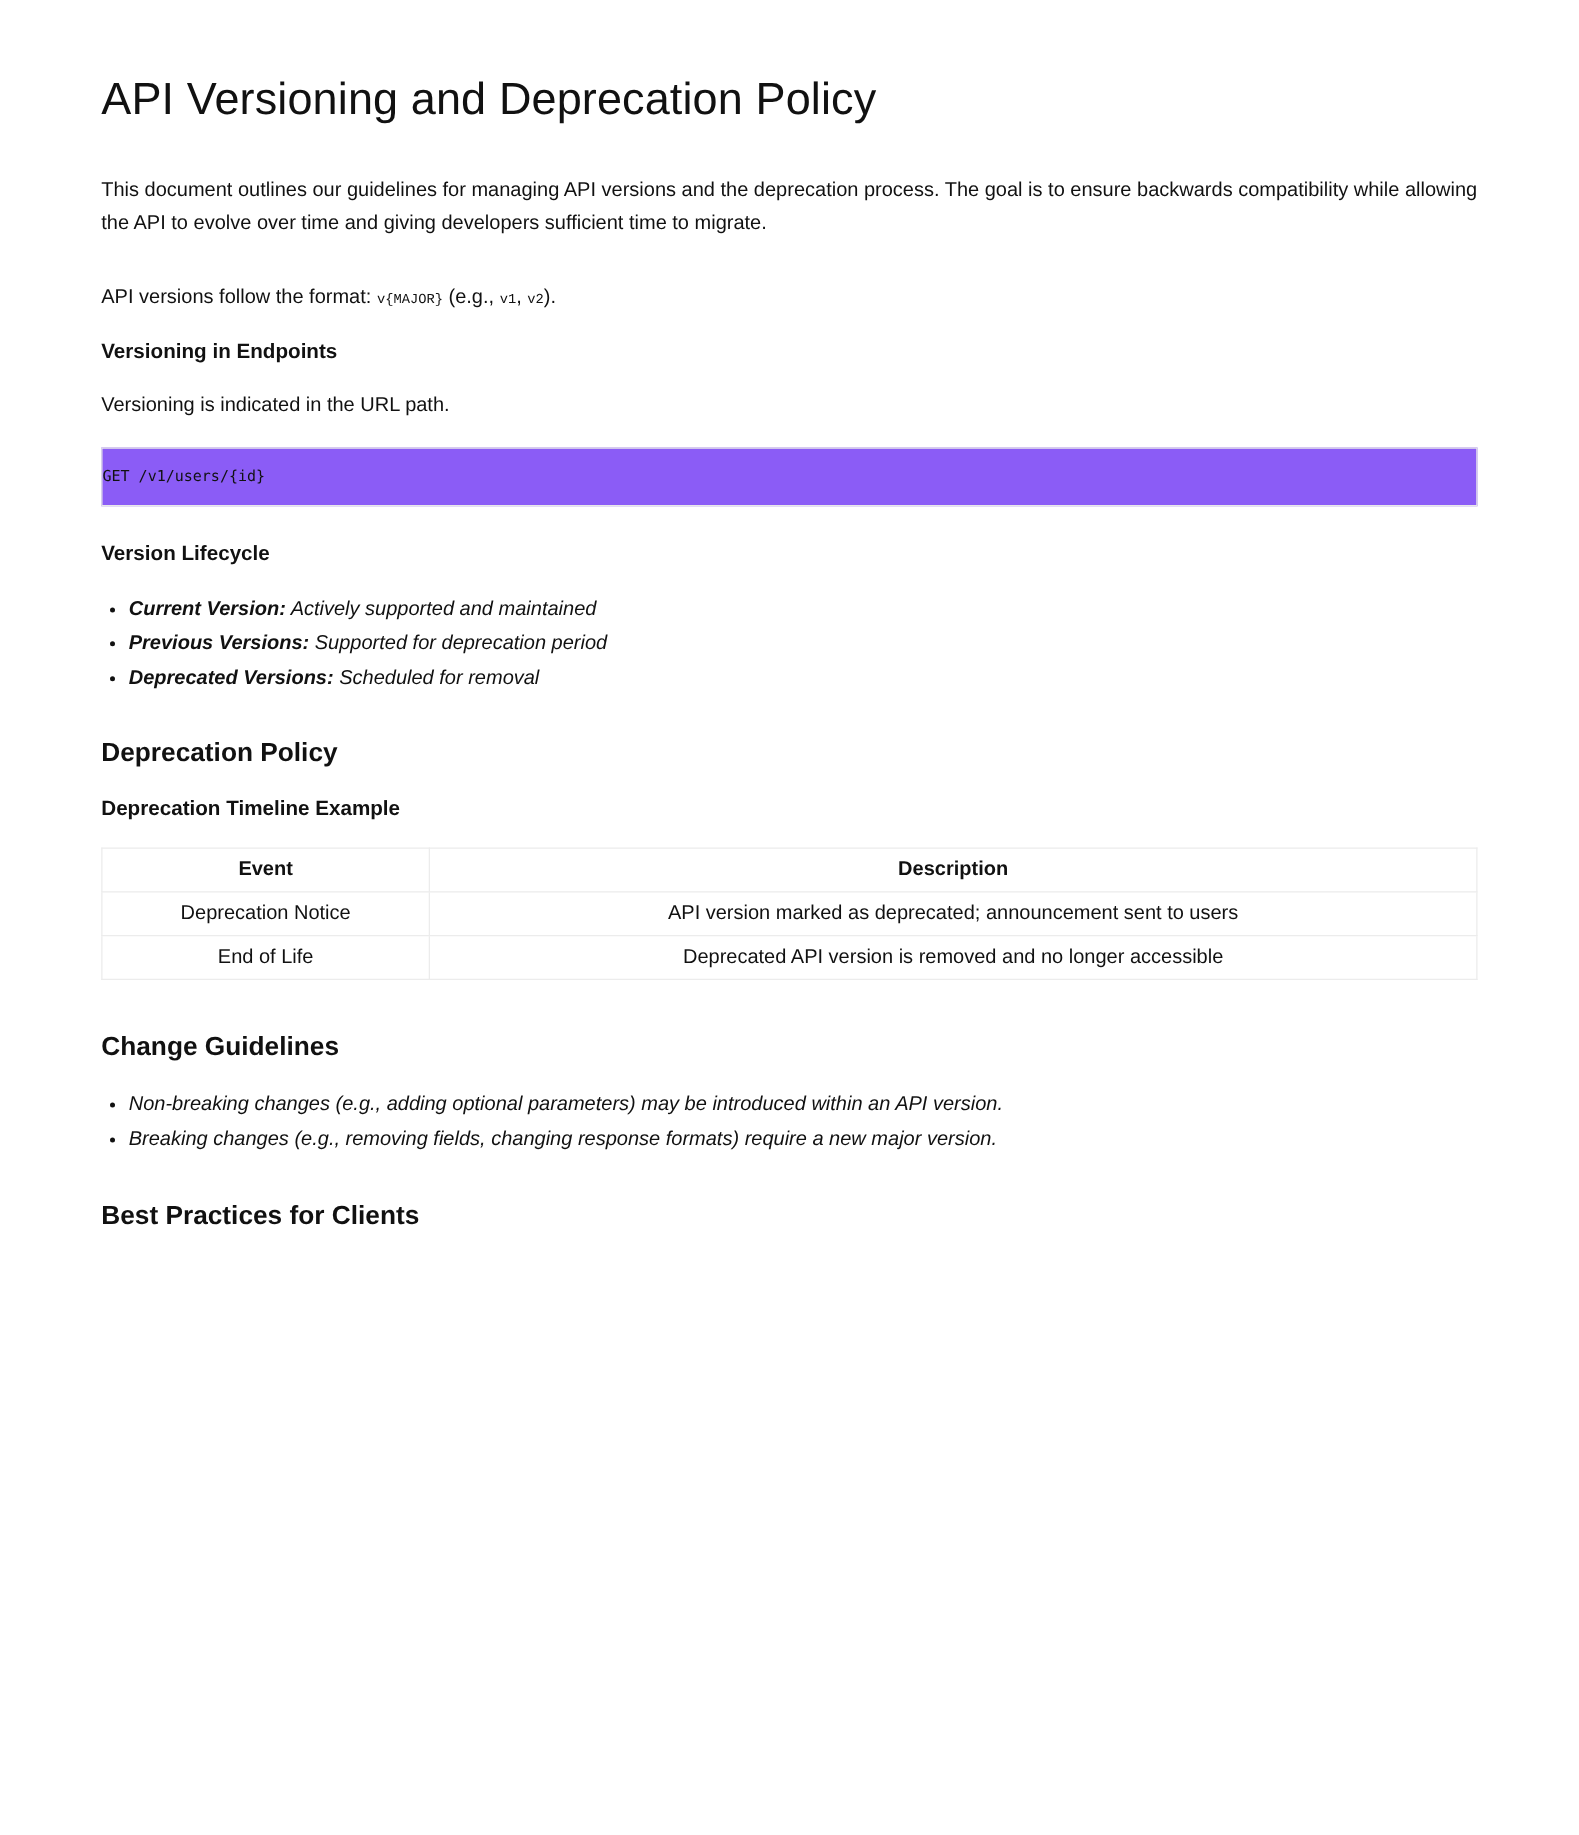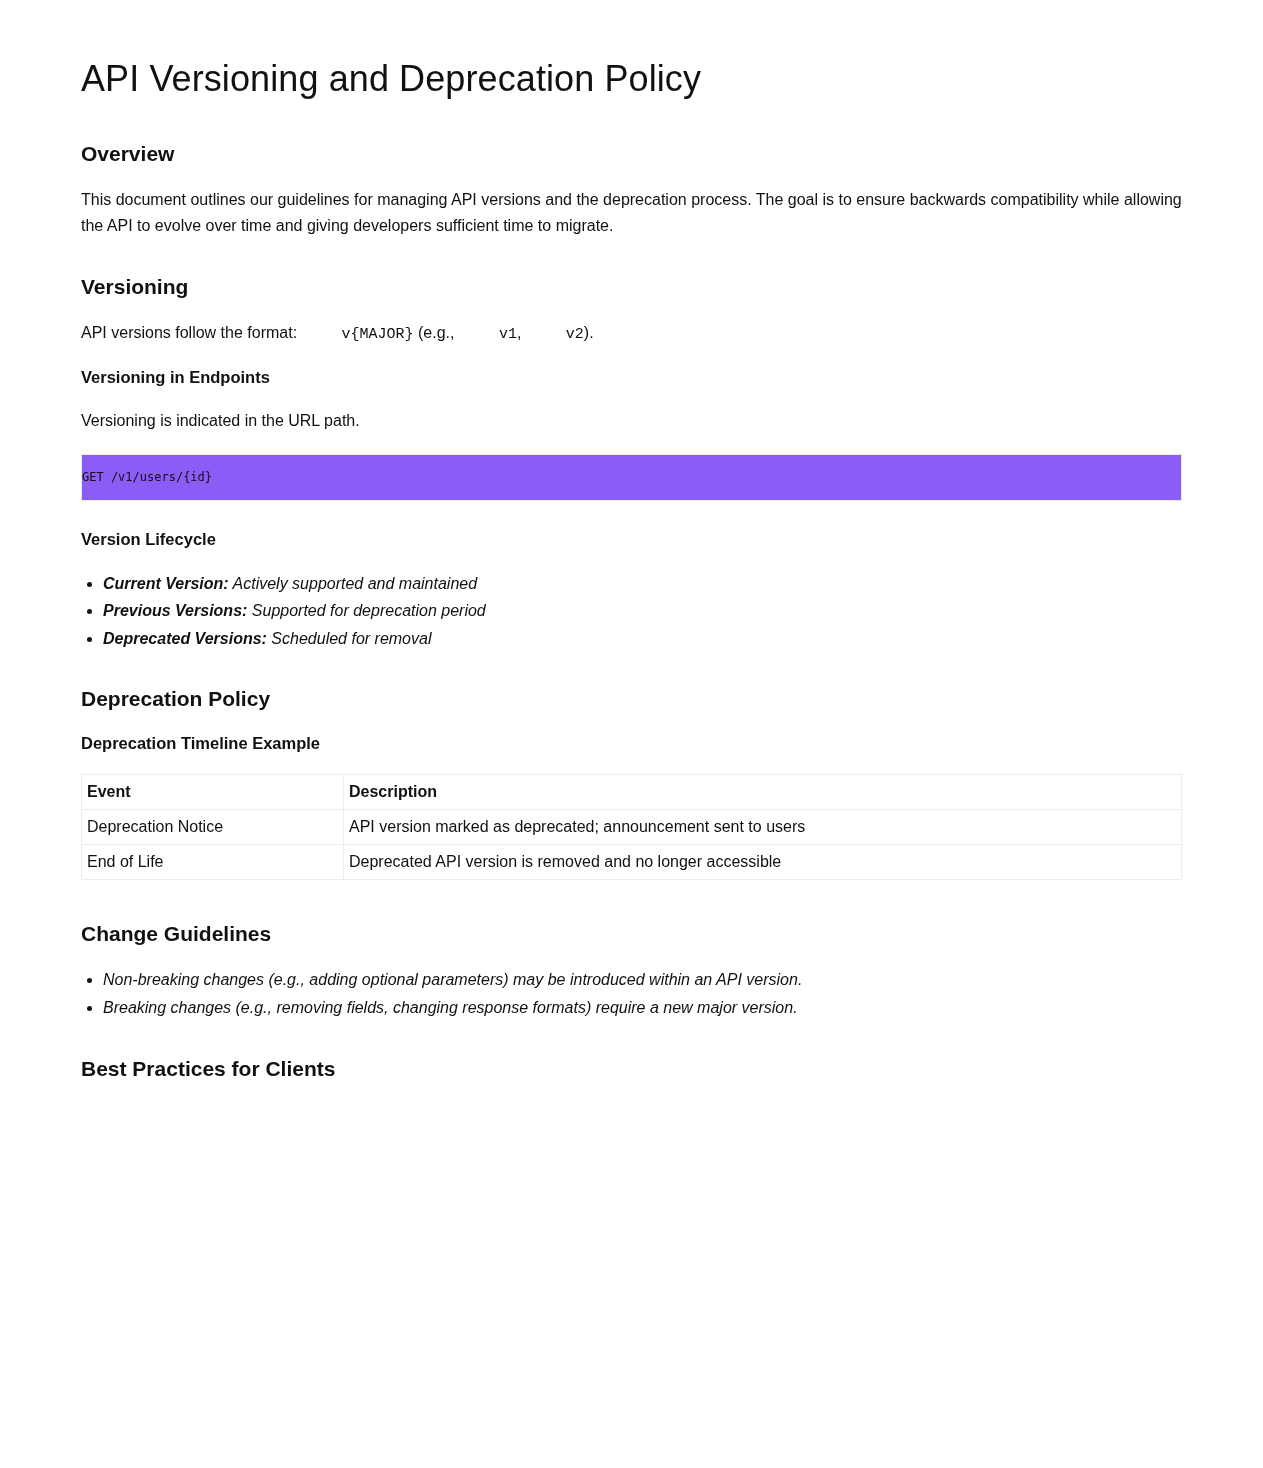--- a/index.html
+++ b/index.html
@@ -7,46 +7,44 @@
     width: 1263px; min-height: 1468px;
     font-family: "Liberation Sans", sans-serif;
     color: #111111; font-size: 16px; line-height: 1.6;
   }
   .page { padding: 57px 81px 0 81px; width: 1101px; }
   h1 { font-size: 36px; font-weight: normal; margin: 0 0 40px 0; line-height: 1.2; letter-spacing: 0.1px; }
   h2 { font-size: 21px; font-weight: bold; margin: 0 0 20px 0; line-height: 1.3; }
   h3 { font-size: 16.5px; font-weight: bold; margin: 0 0 20px 0; line-height: 1.3; }
   p { margin: 0 0 20px 0; }
   .section { margin-bottom: 34px; }
-  code.inline { font-family: "Liberation Mono", "DejaVu Sans Mono", monospace; font-size: 15px; margin-left: 40px; }
+  code.inline { font-family: "Liberation Mono", "DejaVu Sans Mono", monospace; font-size: 11px; }
   pre.codeblock {
     margin: 0 0 28px 0; padding: 13px 0;
     border: 1px solid #e8e8e8; background: #8b5cf6;
     font-family: "DejaVu Sans Mono", monospace; font-size: 12px; line-height: 1.6;
   }
   ul { margin: 0 0 20px 0; padding-left: 22px; font-style: italic; }
   ul li { margin: 0 0 2px 0; }
   table { width: 100%; border-collapse: collapse; margin: 0 0 40px 0; }
-  th, td { border: 1px solid #ececec; padding: 5px 5px; text-align: left; font-size: 16px; line-height: 1.5; }
+  th, td { border: 1px solid #ececec; padding: 5px 5px; text-align: center; font-size: 16px; line-height: 1.5; }
   th { font-weight: bold; }
   th:first-child, td:first-child { width: 251px; }
 </style>
 </head>
 <body>
 
 <div class="page">
   <h1>API Versioning and Deprecation Policy</h1>
 
   <div class="section">
-    <h2>Overview</h2>
     <p>This document outlines our guidelines for managing API versions and the deprecation process. The goal is to ensure backwards compatibility while allowing the API to evolve over time and giving developers sufficient time to migrate.</p>
   </div>
 
   <div class="section">
-    <h2>Versioning</h2>
 
     <p><span>API versions follow the format: </span><code class="inline">v{MAJOR}</code><span> (e.g., </span><code class="inline">v1</code><span>, </span><code class="inline">v2</code><span>).</span></p>
 
     <h3>Versioning in Endpoints</h3>
     <p>Versioning is indicated in the URL path.</p>
     <pre class="codeblock"><code>GET /v1/users/{id}</code></pre>
 
     <h3>Version Lifecycle</h3>
     <ul>
       <li><strong>Current Version:</strong><span> Actively supported and maintained</span></li>

